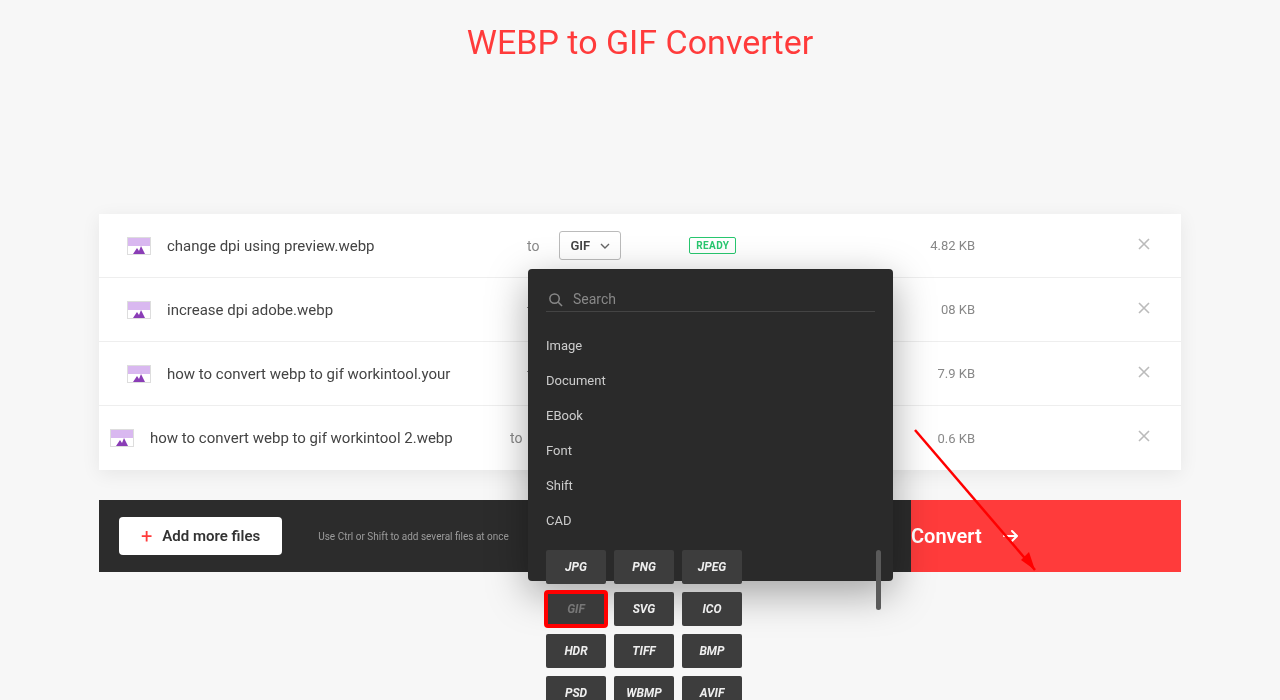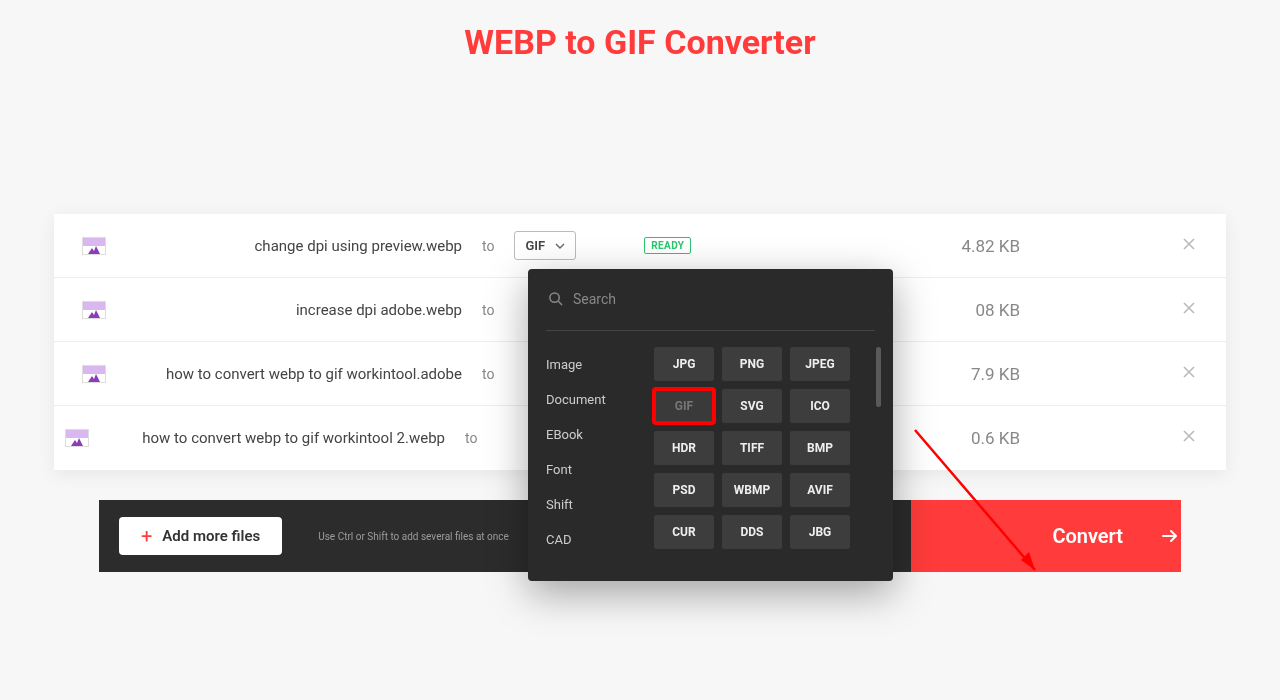--- a/index.html
+++ b/index.html
@@ -1,52 +1,52 @@
 <!DOCTYPE html>
 <html><head>
 <meta charset="utf-8">
 <style>
 * { margin: 0; padding: 0; box-sizing: border-box; font-family: -apple-system, BlinkMacSystemFont, "Segoe UI", Roboto, Arial, sans-serif; }
 body { background: #f7f7f7; width: 1280px; height: 700px; overflow: hidden; position: relative; }
 .header { text-align: center; padding: 22px 0 10px; }
-.title { color: #ff3b3b; font-size: 34px; font-weight: 700; }
+.title { color: #ff3b3b; font-size: 34px; font-weight: 400; }
 .subtitle { color: #777; font-size: 18px; font-weight: 300; margin-top: 4px; }
-.panel { width: 1172px; margin: 142px auto 0; background: #fff; box-shadow: 0 4px 18px rgba(0,0,0,0.07); text-align: right; }
+.panel { width: 1082px; margin: 142px auto 0; background: #fff; box-shadow: 0 4px 18px rgba(0,0,0,0.07); }
 .file-row { display: flex; align-items: center; height: 64px; padding: 0 28px; border-bottom: 1px solid #eee; position: relative; }
 .file-row:last-child { border-bottom: none; padding-left: 11px; }
 .thumb { width: 24px; height: 18px; background: linear-gradient(180deg, #d9b8f0 50%, #fff 50%); border: 1px solid #ddd; display: flex; align-items: flex-end; justify-content: center; overflow: hidden; }
 .thumb svg { width: 12px; height: 10px; }
 .fname { margin-left: 16px; color: #444; font-size: 15px; flex: 0 0 340px; }
 .to-label { color: #888; font-size: 14px; margin-left: 20px; }
 .fmt-select { margin-left: 20px; border: 1px solid #bbb; border-radius: 3px; padding: 6px 10px; display: inline-flex; align-items: center; gap: 10px; color: #444; font-size: 13px; font-weight: 600; cursor: pointer; }
 .fmt-select .chev { width: 10px; height: 10px; }
 .ready { margin-left: 68px; border: 1px solid #28c76f; color: #28c76f; font-size: 10px; font-weight: 700; padding: 2px 6px; border-radius: 2px; letter-spacing: 0.4px; }
-.size { margin-left: auto; color: #888; font-size: 17px; }
+.size { margin-left: auto; color: #888; font-size: 13px; }
 .close { margin-left: 160px; color: #bbb; cursor: pointer; }
 .close svg { width: 18px; height: 18px; }
 .footer { width: 1082px; margin: 30px auto 0; height: 72px; background: #2c2c2c; display: flex; align-items: center; }
 .addmore { margin-left: 20px; background: #fff; border: none; border-radius: 4px; padding: 10px 22px; display: inline-flex; align-items: center; gap: 10px; font-size: 15px; font-weight: 600; color: #333; cursor: pointer; }
 .addmore .plus { color: #ff3b3b; font-size: 20px; font-weight: 400; line-height: 14px; }
 .hint { margin-left: 36px; color: #9c9c9c; font-size: 10px; }
 .cloud-icons { margin-left: auto; display: flex; gap: 0; }
 .cloud { width: 72px; height: 72px; display: flex; align-items: center; justify-content: center; color: #6a6a6a; cursor: pointer; }
 .cloud svg { width: 26px; height: 26px; }
-.convert-btn { width: 270px; height: 72px; background: #ff3b3b; color: #fff; border: none; font-size: 20px; font-weight: 600; display: inline-flex; align-items: center; justify-content: flex-end; gap: 36px; cursor: pointer; }
+.convert-btn { width: 270px; height: 72px; background: #ff3b3b; color: #fff; border: none; font-size: 20px; font-weight: 600; display: inline-flex; align-items: center; justify-content: flex-start; gap: 18px; cursor: pointer; }
 .convert-btn svg { width: 22px; height: 22px; }
 
 .dropdown { position: absolute; left: 528px; top: 269px; width: 365px; height: 312px; background: #2a2a2a; border-radius: 4px; padding: 18px 18px 10px; box-shadow: 0 12px 40px rgba(0,0,0,0.35); z-index: 50; }
-.search-row { display: flex; align-items: flex-start; gap: 10px; padding: 4px 2px 23px; border-bottom: 1px solid #444; }
+.search-row { display: flex; align-items: flex-end; gap: 10px; padding: 4px 2px 4px; border-bottom: 1px solid #444; }
 .search-row svg { width: 15px; height: 15px; color: #888; }
 .search-row input { background: transparent; border: none; outline: none; color: #ddd; font-size: 14px; flex: 1; }
 .search-row input::placeholder { color: #888; }
-.dd-body { display: flex; margin-top: 16px; gap: 12px; height: 230px; }
+.dd-body { display: flex; margin-top: 16px; gap: 12px; height: 230px; flex-direction: column; }
 .cat-col { width: 96px; display: flex; flex-direction: column; }
 .cat { color: #ccc; font-size: 13px; padding: 10px 0; cursor: pointer; }
 .ext-col { flex: 1; display: grid; grid-template-columns: repeat(3, 60px); gap: 8px; align-content: start; position: relative; }
-.ext { height: 34px; background: #3d3d3d; color: #eee; font-size: 12px; font-weight: 700; display: flex; align-items: center; justify-content: center; border-radius: 2px; cursor: pointer; }
+.ext { height: 34px; background: #3d3d3d; color: #eee; font-size: 12px; font-weight: 700; display: flex; align-items: center; justify-content: center; border-radius: 2px; cursor: pointer; font-style: italic; }
 .ext.sel { background: #3a3a3a; color: #777; outline: 4px solid #ff0000; outline-offset: -2px; }
 .scroll-thumb { position: absolute; right: -6px; top: 0; width: 5px; height: 60px; background: #5a5a5a; border-radius: 3px; }
 
 .red-arrow { position: absolute; left: 905px; top: 420px; z-index: 60; pointer-events: none; }
 </style>
 </head>
 <body>
 
 <div class="header">
   <h1 class="title">WEBP to GIF Converter</h1>
@@ -87,21 +87,21 @@
     <span class="close"><svg viewBox="0 0 18 18">
           <path d="M4 4l10 10M14 4L4 14" stroke="#bbb" stroke-width="1.6"></path>
         </svg></span>
   </div>
   <div class="file-row">
     <span class="thumb">
         <svg viewBox="0 0 12 10">
           <polygon points="0,10 4,4 6,7 8,2 12,10" fill="#8a3db6"></polygon>
         </svg>
       </span>
-    <span class="fname">how to convert webp to gif workintool.adobe</span>
+    <span class="fname">how to convert webp to gif workintool.your</span>
     <span class="to-label">to</span>
     <span class="size" style="margin-left:auto">7.9 KB</span>
     <span class="close"><svg viewBox="0 0 18 18">
           <path d="M4 4l10 10M14 4L4 14" stroke="#bbb" stroke-width="1.6"></path>
         </svg></span>
   </div>
   <div class="file-row">
     <span class="thumb">
         <svg viewBox="0 0 12 10">
           <polygon points="0,10 4,4 6,7 8,2 12,10" fill="#8a3db6"></polygon>

